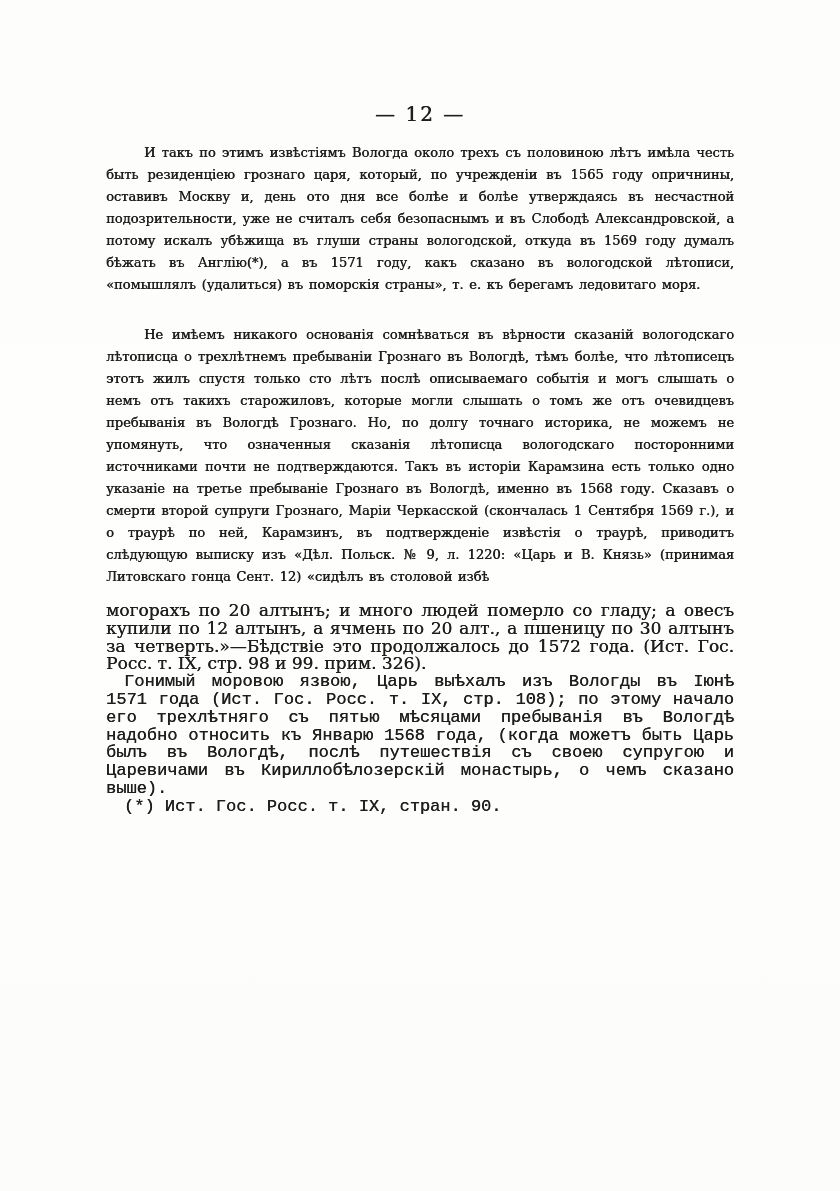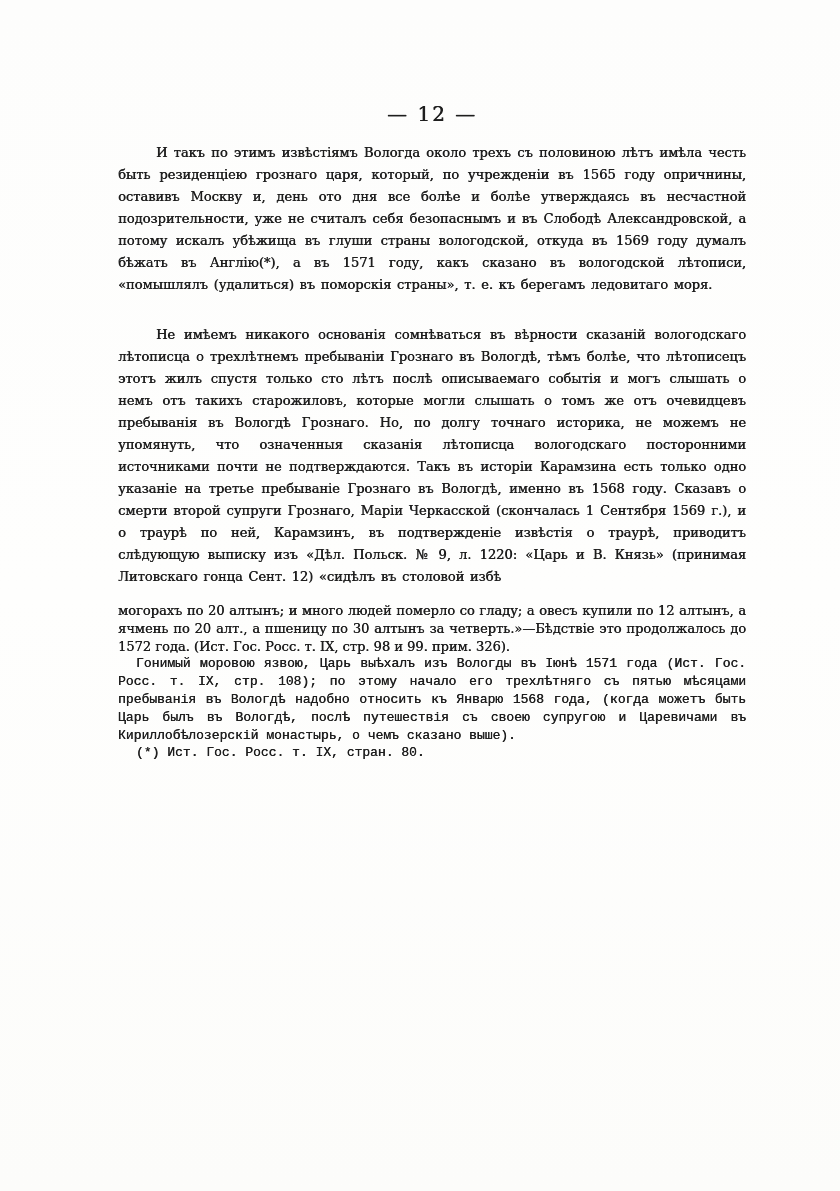--- a/index.html
+++ b/index.html
@@ -12,21 +12,21 @@
     width: 840px;
     height: 1191px;
     background: #fefefdFF;
     background: linear-gradient(180deg, #fdfdfc 0%, #fefefd 50%, #fcfcfa 100%);
     overflow: hidden;
     font-family: "DejaVu Serif", "Liberation Serif", serif;
     color: #1e1e1e;
   }
   .content {
     position: absolute;
-    left: 118px;
+    left: 106px;
     top: 102px;
     width: 628px;
   }
   .page-number {
     text-align: center;
     font-size: 20px;
     line-height: 24px;
     letter-spacing: 2px;
     margin: 0 0 16px 0;
     text-shadow: 0.4px 0 0 #222;
@@ -38,21 +38,21 @@
     text-align: justify;
     text-indent: 38px;
     text-shadow: 0.4px 0 0 #1e1e1e;
     word-spacing: 1.5px;
   }
   p.main.second {
     margin-top: 28px;
   }
   .footnotes {
     margin-top: 14px;
-    font-size: 13px;
+    font-size: 17px;
     line-height: 17.8px;
     text-align: justify;
     text-shadow: 0.3px 0 0 #222;
   }
   .footnotes p {
     margin: 0;
   }
   .footnotes p.indent {
     text-indent: 18px;
     font-family: Liberation Mono, monospace;
@@ -66,17 +66,17 @@
 
     <div class="page-number">— 12 —</div>
 
     <p class="main">И такъ по этимъ извѣстіямъ Вологда около трехъ съ половиною лѣтъ имѣла честь быть резиденціею грознаго царя, который, по учрежденіи въ 1565 году опричнины, оставивъ Москву и, день ото дня все болѣе и болѣе утверждаясь въ несчастной подозрительности, уже не считалъ себя безопаснымъ и въ Слободѣ Александровской, а потому искалъ убѣжища въ глуши страны вологодской, откуда въ 1569 году думалъ бѣжать въ Англію(*), а въ 1571 году, какъ сказано въ вологодской лѣтописи, «помышлялъ (удалиться) въ поморскія страны», т. е. къ берегамъ ледовитаго моря.</p>
 
     <p class="main second">Не имѣемъ никакого основанія сомнѣваться въ вѣрности сказаній вологодскаго лѣтописца о трехлѣтнемъ пребываніи Грознаго въ Вологдѣ, тѣмъ болѣе, что лѣтописецъ этотъ жилъ спустя только сто лѣтъ послѣ описываемаго событія и могъ слышать о немъ отъ такихъ старожиловъ, которые могли слышать о томъ же отъ очевидцевъ пребыванія въ Вологдѣ Грознаго. Но, по долгу точнаго историка, не можемъ не упомянуть, что означенныя сказанія лѣтописца вологодскаго посторонними источниками почти не подтверждаются. Такъ въ исторіи Карамзина есть только одно указаніе на третье пребываніе Грознаго въ Вологдѣ, именно въ 1568 году. Сказавъ о смерти второй супруги Грознаго, Маріи Черкасской (скончалась 1 Сентября 1569 г.), и о траурѣ по ней, Карамзинъ, въ подтвержденіе извѣстія о траурѣ, приводитъ слѣдующую выписку изъ «Дѣл. Польск. № 9, л. 1220: «Царь и В. Князь» (принимая Литовскаго гонца Сент. 12) «сидѣлъ въ столовой избѣ</p>
 
     <div class="footnotes">
       <p>могорахъ по 20 алтынъ; и много людей померло со гладу; а овесъ купили по 12 алтынъ, а ячмень по 20 алт., а пшеницу по 30 алтынъ за четверть.»—Бѣдствіе это продолжалось до 1572 года. (Ист. Гос. Росс. т. IX, стр. 98 и 99. прим. 326).</p>
       <p class="indent">Гонимый моровою язвою, Царь выѣхалъ изъ Вологды въ Іюнѣ 1571 года (Ист. Гос. Росс. т. IX, стр. 108); по этому начало его трехлѣтняго съ пятью мѣсяцами пребыванія въ Вологдѣ надобно относить къ Январю 1568 года, (когда можетъ быть Царь былъ въ Вологдѣ, послѣ путешествія съ своею супругою и Царевичами въ Кириллобѣлозерскій монастырь, о чемъ сказано выше).</p>
-      <p class="indent">(*) Ист. Гос. Росс. т. IX, стран. 80.</p>
+      <p class="indent">(*) Ист. Гос. Росс. т. IX, стран. 90.</p>
     </div>
 
   </div>
 </div>
 
 </body></html>

